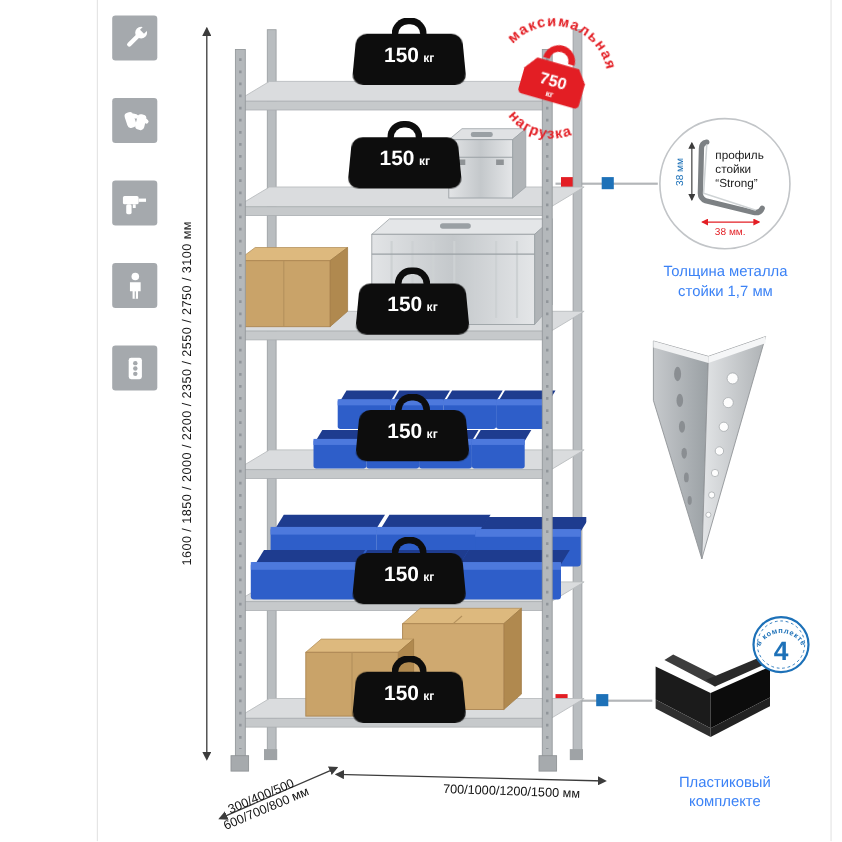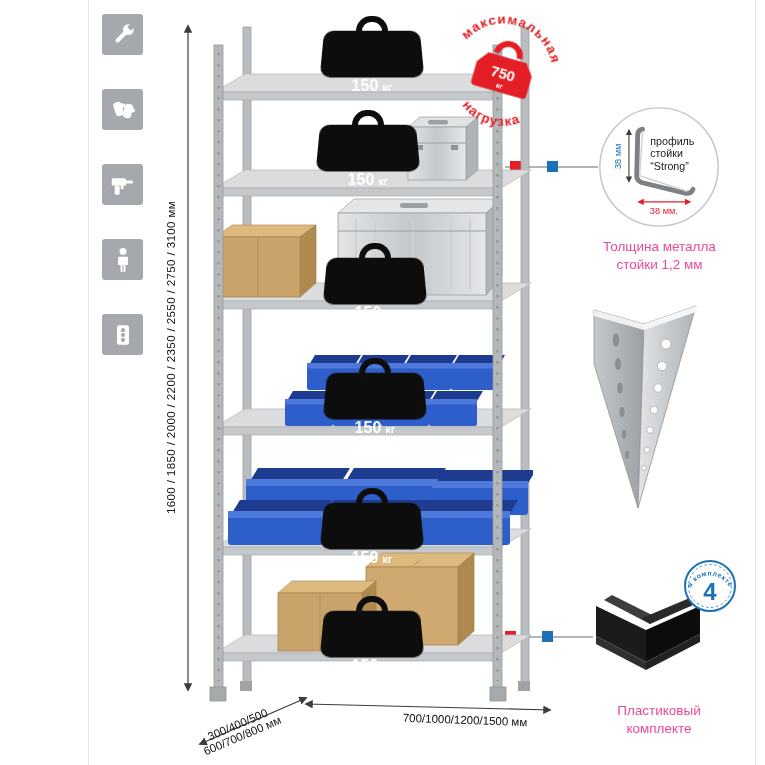--- a/index.html
+++ b/index.html
@@ -17,31 +17,31 @@
               text-align:center;font-size:11.5px;letter-spacing:.4px;color:#111;white-space:nowrap;}
 
   
   .weight{position:absolute;width:100px;height:64px;z-index:30;}
   .w-handle{position:absolute;top:0;left:50%;transform:translateX(-50%);width:32px;height:19px;
             border:6px solid #0d0d0d;border-bottom:none;border-radius:15px 15px 0 0;box-sizing:border-box;}
   .w-body{position:absolute;top:13px;left:0;width:100px;height:48px;background:#0d0d0d;
           border-radius:10px;transform:perspective(130px) rotateX(14deg);}
   .w-label{position:absolute;top:24px;left:0;width:100px;text-align:center;color:#fff;
            display:flex;align-items:baseline;justify-content:center;gap:4px;}
-  .w-label .val{font-weight:bold;font-size:16px;margin-top:37px;}
+  .w-label .val{font-weight:bold;font-size:19px;}
   .w-label .unit{font-size:11px;font-weight:bold;}
 
   
   .stamp{position:absolute;left:440px;top:6px;width:128px;height:128px;transform:rotate(16deg);z-index:35;}
   .stamp-word{font-weight:bold;font-size:13.5px;fill:#e31e24;letter-spacing:1.2px;}
   .stamp-val{font-weight:bold;font-size:15px;fill:#fff;text-anchor:middle;}
   .stamp-unit{font-weight:bold;font-size:8px;fill:#fff;text-anchor:middle;}
 
   
-  .caption{position:absolute;text-align:center;font-size:13.5px;line-height:1.35;color:#ec4899;}
+  .caption{position:absolute;text-align:center;font-size:13.5px;line-height:1.35;color:#3b82f6;}
   .caption span{display:block;}
 
   
   .p-line{font-size:11px;fill:#1a1a1a;}
   .p-dim-blue{font-size:9.5px;fill:#1d71b8;text-anchor:middle;}
   .p-dim-red{font-size:9.5px;fill:#e31e24;text-anchor:middle;}
 
   
   .badge-num{font-weight:bold;font-size:24px;fill:#1d71b8;text-anchor:middle;}
   .badge-word{font-size:6.8px;font-weight:bold;fill:#1d71b8;letter-spacing:.6px;}
@@ -329,21 +329,21 @@
     <line x1="34" y1="27" x2="34" y2="80" stroke="#3c3c3c" stroke-width="1.1" marker-start="url(#arP)" marker-end="url(#arP)"></line>
     <text class="p-dim-blue" transform="rotate(-90 26 54)" x="26" y="54">38 мм</text>
     <text class="p-line" x="56" y="42">профиль</text>
     <text class="p-line" x="56" y="55">стойки</text>
     <text class="p-line" x="56" y="68">“Strong”</text>
     <line x1="44" y1="101" x2="97" y2="101" stroke="#e31e24" stroke-width="1.1" marker-start="url(#arR)" marker-end="url(#arR)"></line>
     <text class="p-dim-red" x="70" y="113">38 мм.</text>
   </svg>
   <div class="caption" style="left:577px;top:238px;width:165px">
     <span>Толщина металла</span>
-    <span>стойки 1,2 мм</span>
+    <span>стойки 1,7 мм</span>
   </div>
 
   <svg style="position:absolute;left:586px;top:300px" width="118" height="228" viewBox="0 0 118 228">
     <defs>
       <linearGradient id="gradPL" x1="0" y1="0" x2="1" y2="0">
         <stop offset="0" stop-color="#c6c9cc"></stop>
           <stop offset="1" stop-color="#9aa0a4"></stop>
       </linearGradient>
       <linearGradient id="gradPR" x1="0" y1="0" x2="1" y2="0">
         <stop offset="0" stop-color="#e3e5e7"></stop>

